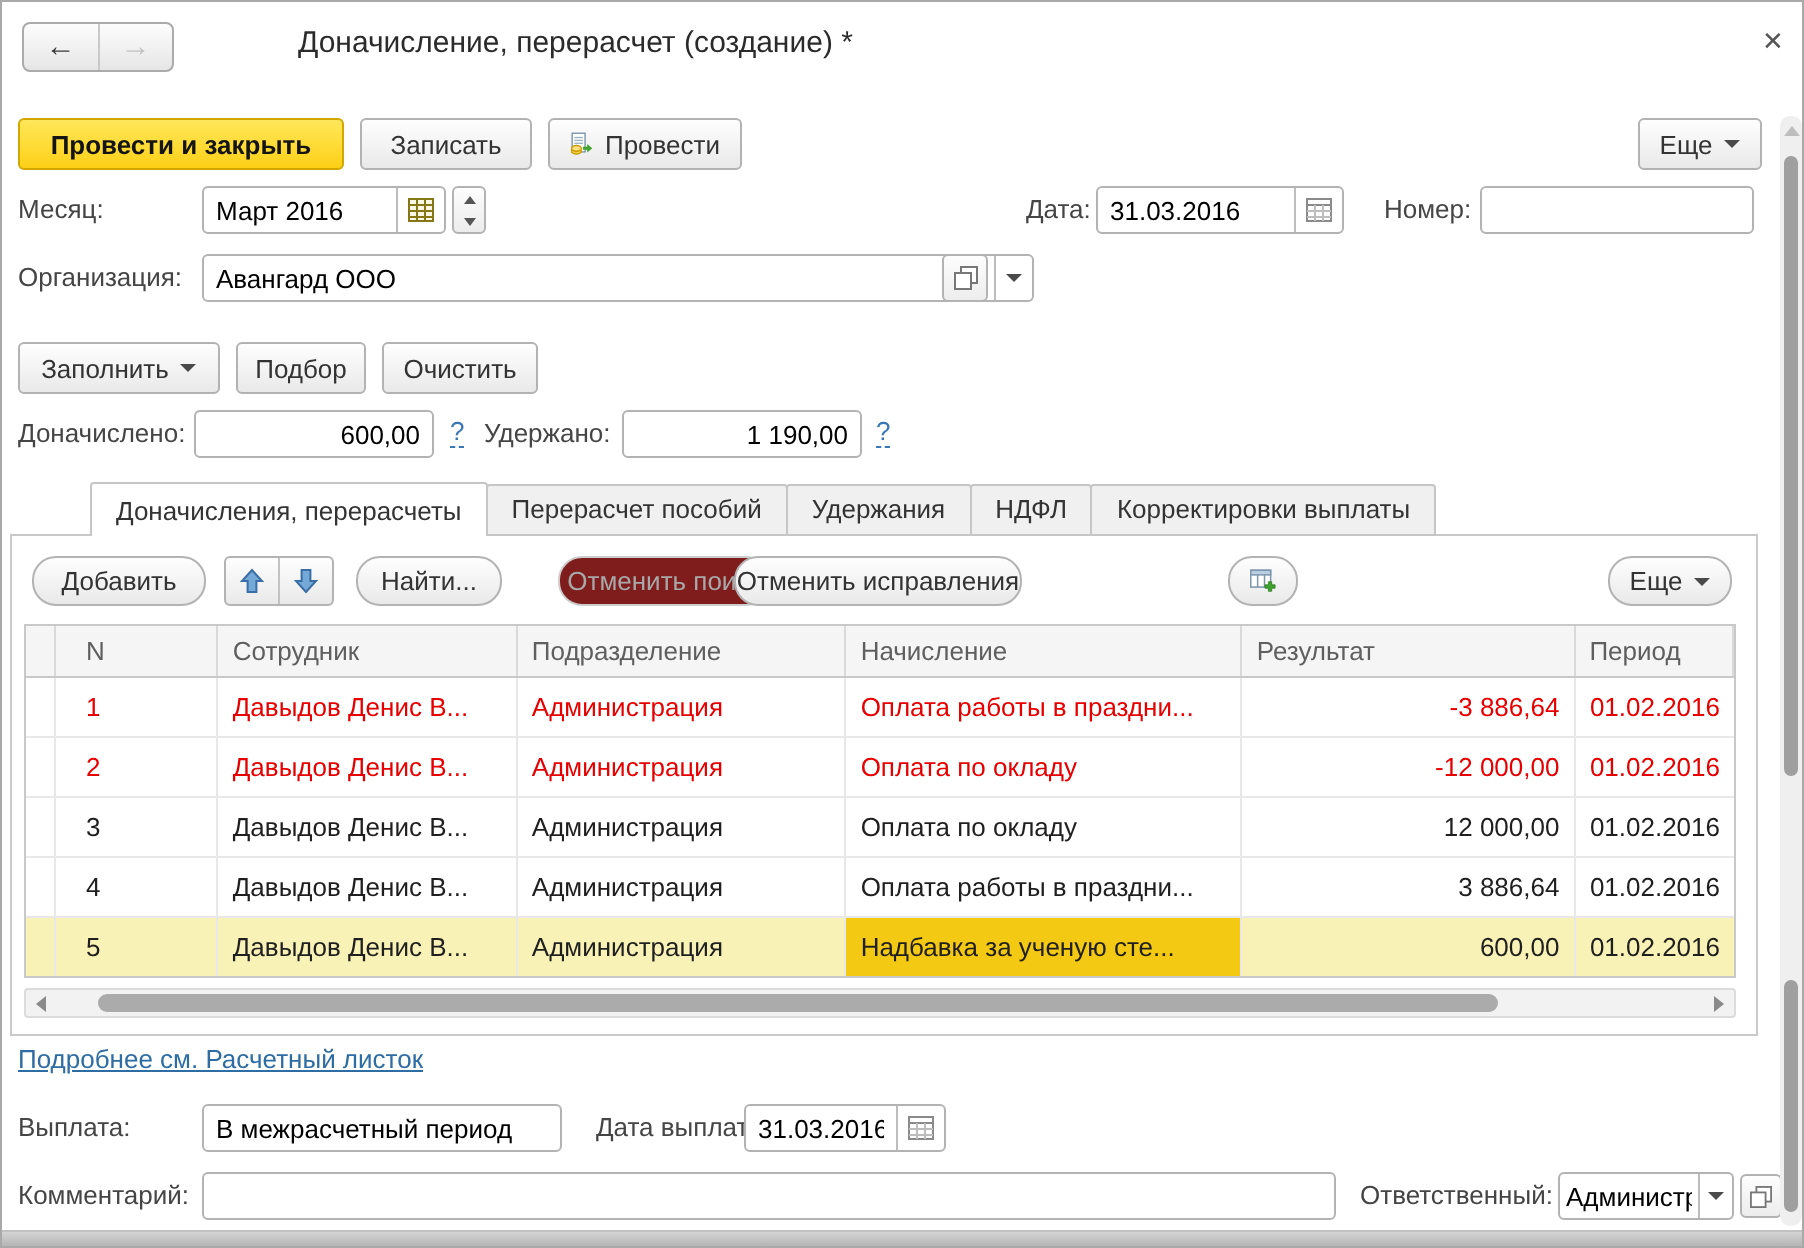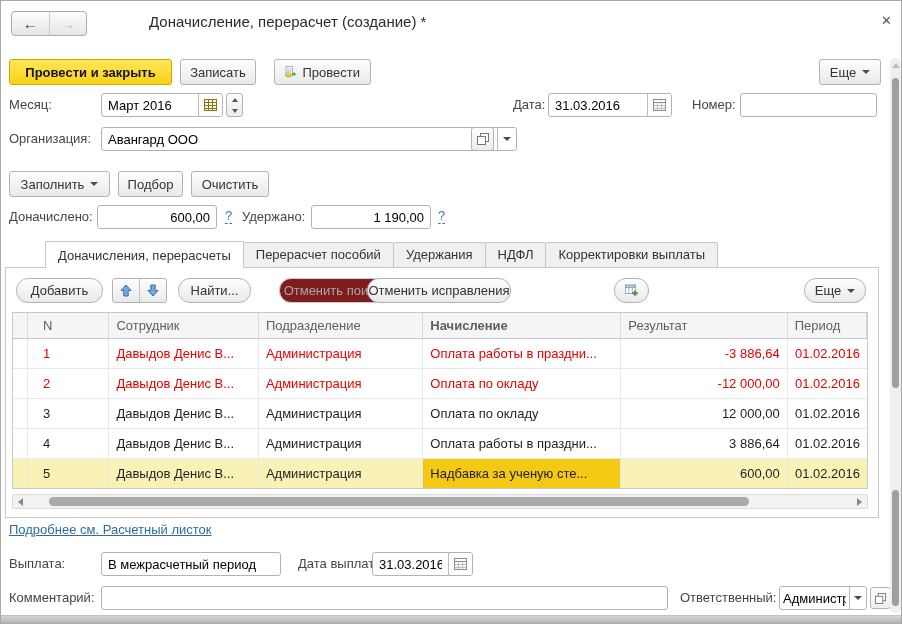--- a/index.html
+++ b/index.html
@@ -86,21 +86,21 @@
         <span>←</span>
       </div>
     <div class="half nav-fwd">
         <span>→</span>
       </div>
   </div>
   <div class="title">Доначисление, перерасчет (создание) *</div>
   <div class="close"><span>✕</span></div>
 
   <div class="btn yellow" style="left:8px;top:58px;width:163px;">Провести и закрыть</div>
-  <div class="btn" style="left:179px;top:58px;width:76px;">Записать</div>
+  <div class="btn" style="left:179px;top:58px;width:86px;">Записать</div>
   <div class="btn" style="left:273px;top:58px;width:97px;">
     <svg width="16" height="16" viewBox="0 0 16 16">
       <rect x="1.5" y="0.5" width="9" height="13" fill="#ffffff" stroke="#7d97ad"></rect>
       <line x1="3" y1="3.5" x2="9" y2="3.5" stroke="#9fb6c9"></line>
         <line x1="3" y1="5.5" x2="9" y2="5.5" stroke="#9fb6c9"></line>
         <line x1="3" y1="7.5" x2="9" y2="7.5" stroke="#9fb6c9"></line>
       <ellipse cx="4.5" cy="13" rx="3.4" ry="2" fill="#ffd24a" stroke="#c89b00"></ellipse>
       <ellipse cx="4.5" cy="11" rx="3.4" ry="2" fill="#ffe082" stroke="#c89b00"></ellipse>
       <path d="M9 10 h3 v-2 l3.5 3 -3.5 3 v-2 h-3 z" fill="#3fa32e"></path>
     </svg>
@@ -223,21 +223,21 @@
       <span>Еще</span>
       <span class="caret"></span>
     </div>
 
     <div id="grid">
         <div class="thead">
           <div class="tc" style="width: 7px;"></div>
           <div class="tc num" style="width: 82px;">N</div>
           <div class="tc" style="width: 151px;">Сотрудник</div>
           <div class="tc" style="width: 166px;">Подразделение</div>
-          <div class="tc" style="width: 200px; font-weight: bold;">Начисление</div>
+          <div class="tc" style="width: 200px;">Начисление</div>
           <div class="tc" style="width: 168px;">Результат</div>
           <div class="tc" style="width: 80px;">Период</div>
         </div>
         <div class="trow row-red">
           <div class="tc" style="width: 7px;"></div>
           <div class="tc num" style="width: 82px;">1</div>
           <div class="tc" style="width: 151px;">Давыдов Денис В...</div>
           <div class="tc" style="width: 166px;">Администрация</div>
           <div class="tc" style="width: 200px;">Оплата работы в праздни...</div>
           <div class="tc right" style="width: 168px;">-3 886,64</div>

